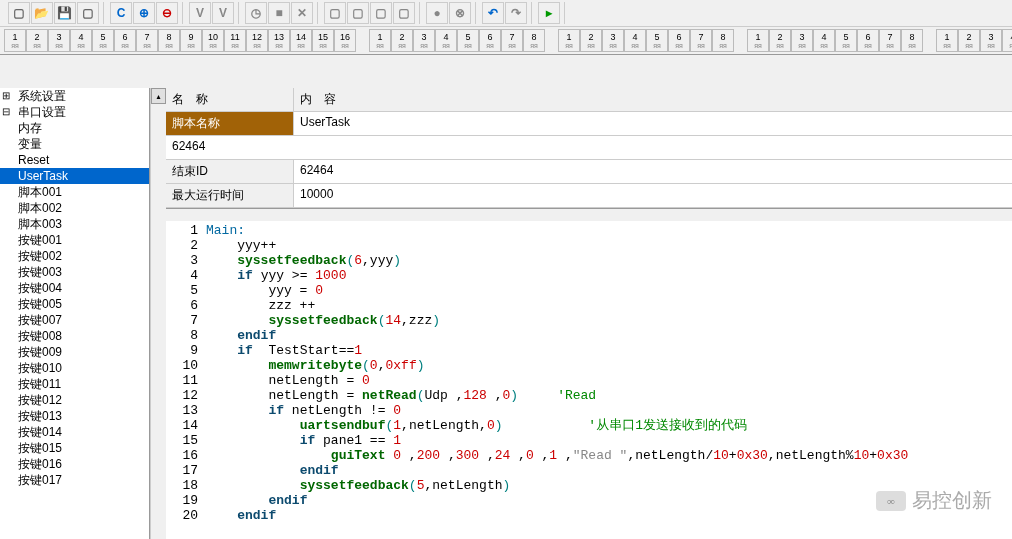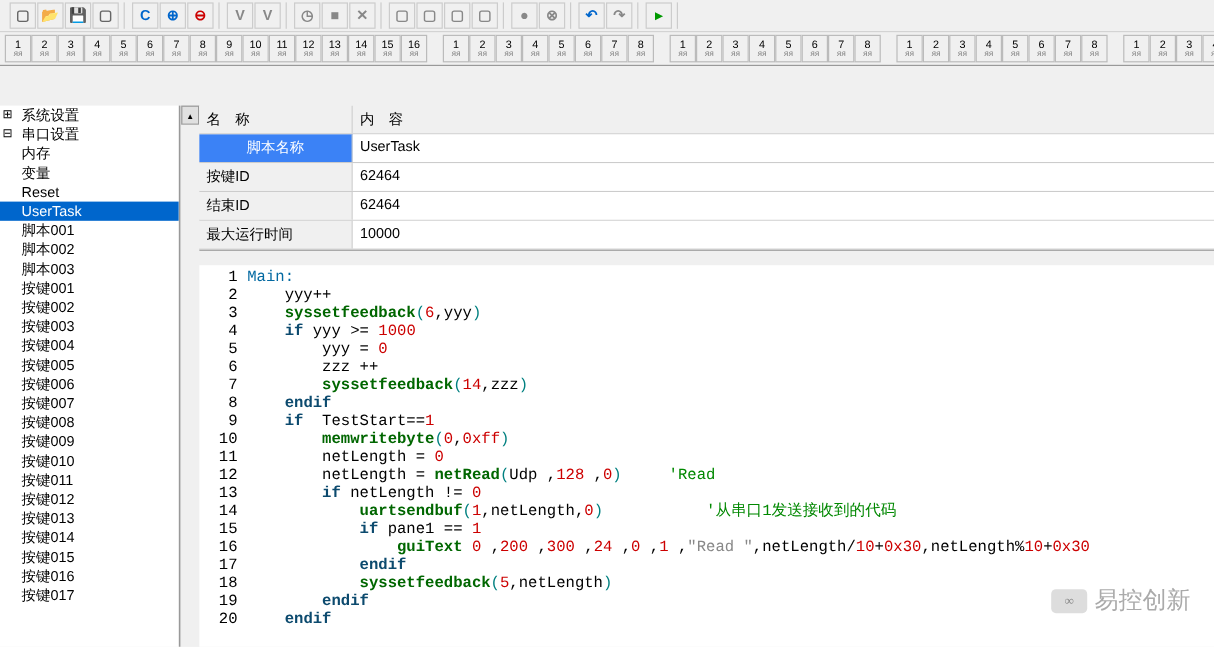--- a/index.html
+++ b/index.html
@@ -22,21 +22,21 @@
   .tree-item.selected { background: #0066cc; color: #fff; }
   .tree-item.parent::before { content: "⊟"; position: absolute; left: 2px; font-size: 10px; }
   .tree-item.parent-collapsed::before { content: "⊞"; position: absolute; left: 2px; font-size: 10px; }
   
   .right-panel { flex: 1; display: flex; flex-direction: column; overflow: hidden; gap: 12px; }
   
   .prop-grid { background: #f0f0f0; border-bottom: 1px solid #999; }
   .prop-row { display: flex; border-bottom: 1px solid #ccc; height: 24px; align-items: stretch; }
   .prop-header { background: #f0f0f0; font-weight: normal; }
   .prop-label { width: 128px; padding: 3px 6px; border-right: 1px solid #ccc; background: #f0f0f0; }
-  .prop-label.selected { background: #3b82f6; color: #fff; text-align: center; }
+  .prop-label.selected { background: #a16207; color: #fff; }
   .prop-value { flex: 1; padding: 3px 6px; background: #fff; }
   .prop-header .prop-label, .prop-header .prop-value { background: #f0f0f0; }
   
   .code-panel { flex: 1; background: #fff; overflow: auto; font-family: "Courier New", monospace; font-size: 13px; padding: 2px 0; }
   .code-line { display: flex; white-space: pre; line-height: 15px; }
   .line-num { width: 40px; text-align: right; padding-right: 8px; color: #000; user-select: none; }
   .line-code { flex: 1; }
   
   .tk-label { color: #0369a1; }
   .tk-func { color: #006600; font-weight: bold; }
@@ -295,21 +295,20 @@
       <div class="tree-item">Reset</div>
       <div class="tree-item selected">UserTask</div>
       <div class="tree-item">脚本001</div>
       <div class="tree-item">脚本002</div>
       <div class="tree-item">脚本003</div>
       <div class="tree-item">按键001</div>
       <div class="tree-item">按键002</div>
       <div class="tree-item">按键003</div>
       <div class="tree-item">按键004</div>
       <div class="tree-item">按键005</div>
-      <div class="tree-item">按键006</div>
       <div class="tree-item">按键007</div>
       <div class="tree-item">按键008</div>
       <div class="tree-item">按键009</div>
       <div class="tree-item">按键010</div>
       <div class="tree-item">按键011</div>
       <div class="tree-item">按键012</div>
       <div class="tree-item">按键013</div>
       <div class="tree-item">按键014</div>
       <div class="tree-item">按键015</div>
       <div class="tree-item">按键016</div>
@@ -327,21 +326,20 @@
       <div class="prop-row prop-header">
         <div class="prop-label">名　称</div>
         <div class="prop-value">内　容</div>
       </div>
       <div id="proprows">
           <div class="prop-row">
             <div class="prop-label selected">脚本名称</div>
             <div class="prop-value">UserTask</div>
           </div>
           <div class="prop-row">
-            <div class="prop-label">按键ID</div>
             <div class="prop-value">62464</div>
           </div>
           <div class="prop-row">
             <div class="prop-label">结束ID</div>
             <div class="prop-value">62464</div>
           </div>
           <div class="prop-row">
             <div class="prop-label">最大运行时间</div>
             <div class="prop-value">10000</div>
           </div>

